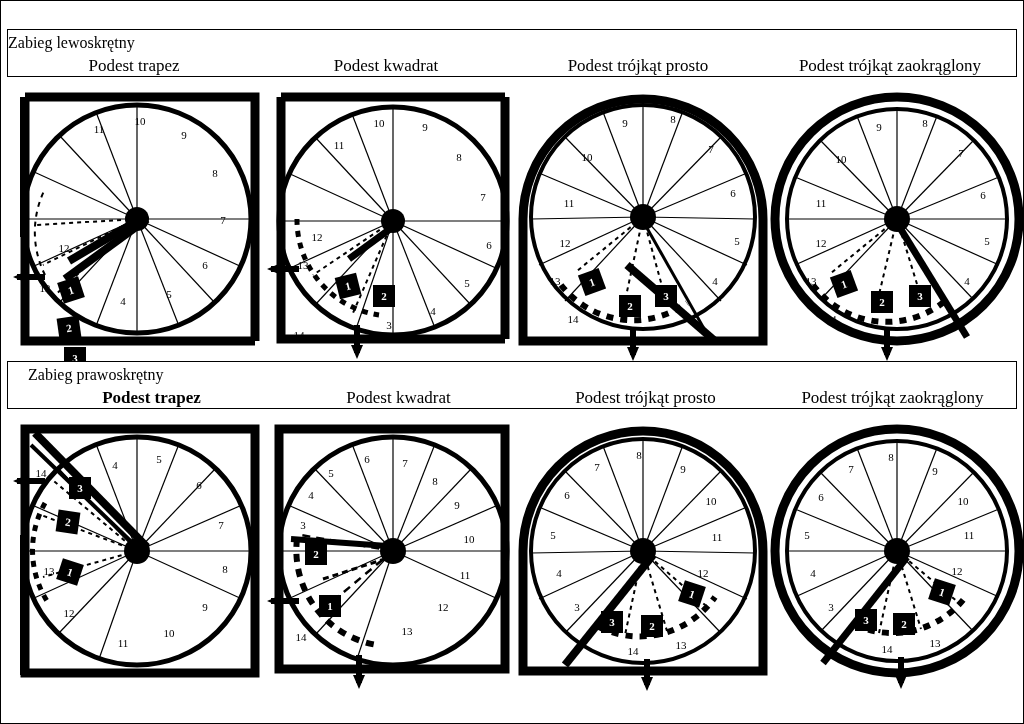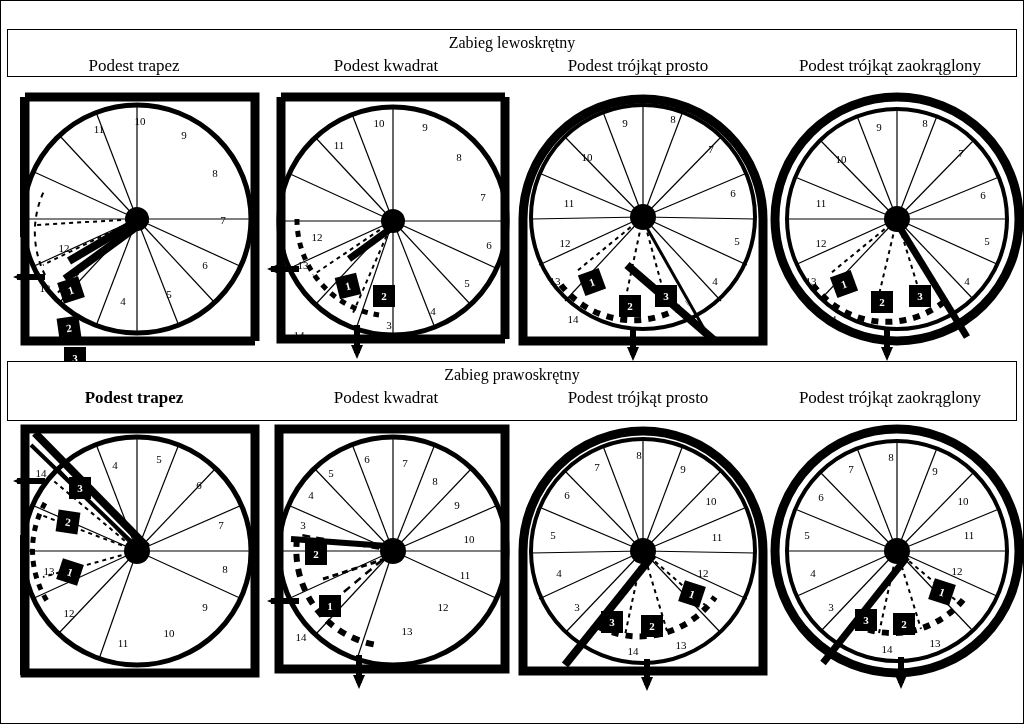--- a/index.html
+++ b/index.html
@@ -13,21 +13,20 @@
   }
   .page{position:absolute;inset:0;border:1px solid #000;box-sizing:border-box;}
 
   .band{
     position:absolute;left:6px;right:6px;
     border:1px solid #000;
     box-sizing:border-box;
     background:#fff;
   }
   .band .band-title{
-    text-align:center;
     font-size:16px;
     padding-top:4px;
   }
   .band .band-subs{
     display:flex;
     padding:4px 0 6px 0;
   }
   .band .band-subs > div{
     flex:1;
     text-align:center;
@@ -316,21 +315,21 @@
           <text x="156" y="38">8</text>
           <text x="192" y="68">7</text>
           <text x="214" y="110">6</text>
           <text x="218" y="156">5</text>
           <text x="198" y="196">4</text>
         </g>
       </svg>
     </div>
   </div>
 
-  <div class="band" style="top:360px;height:60px;">
+  <div class="band" style="top:360px;height:48px;padding-left:20px;">
     <div class="band-title">Zabieg prawoskrętny</div>
     <div class="band-subs">
       <div class="sub-bold">Podest trapez</div>
       <div>Podest kwadrat</div>
       <div>Podest trójkąt prosto</div>
       <div>Podest trójkąt zaokrąglony</div>
     </div>
   </div>
 
   <div class="row" style="top:414px;height:280px;">

